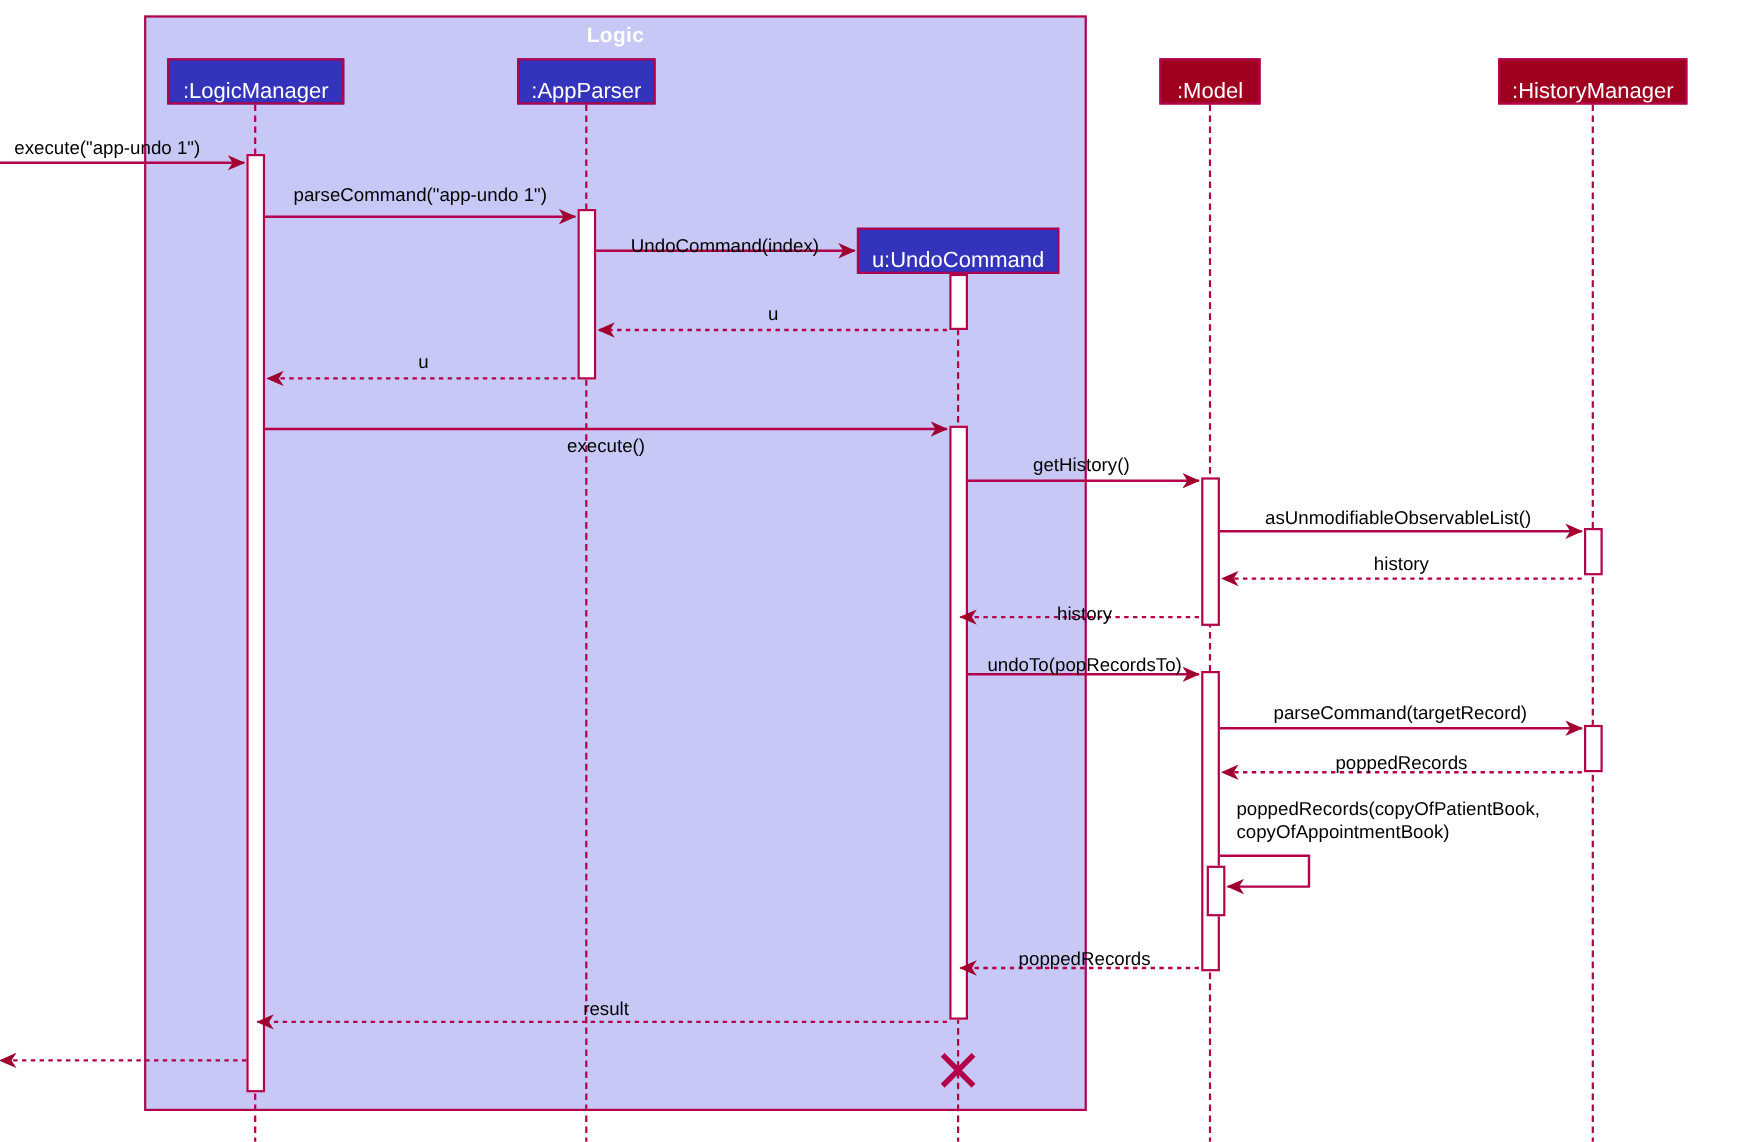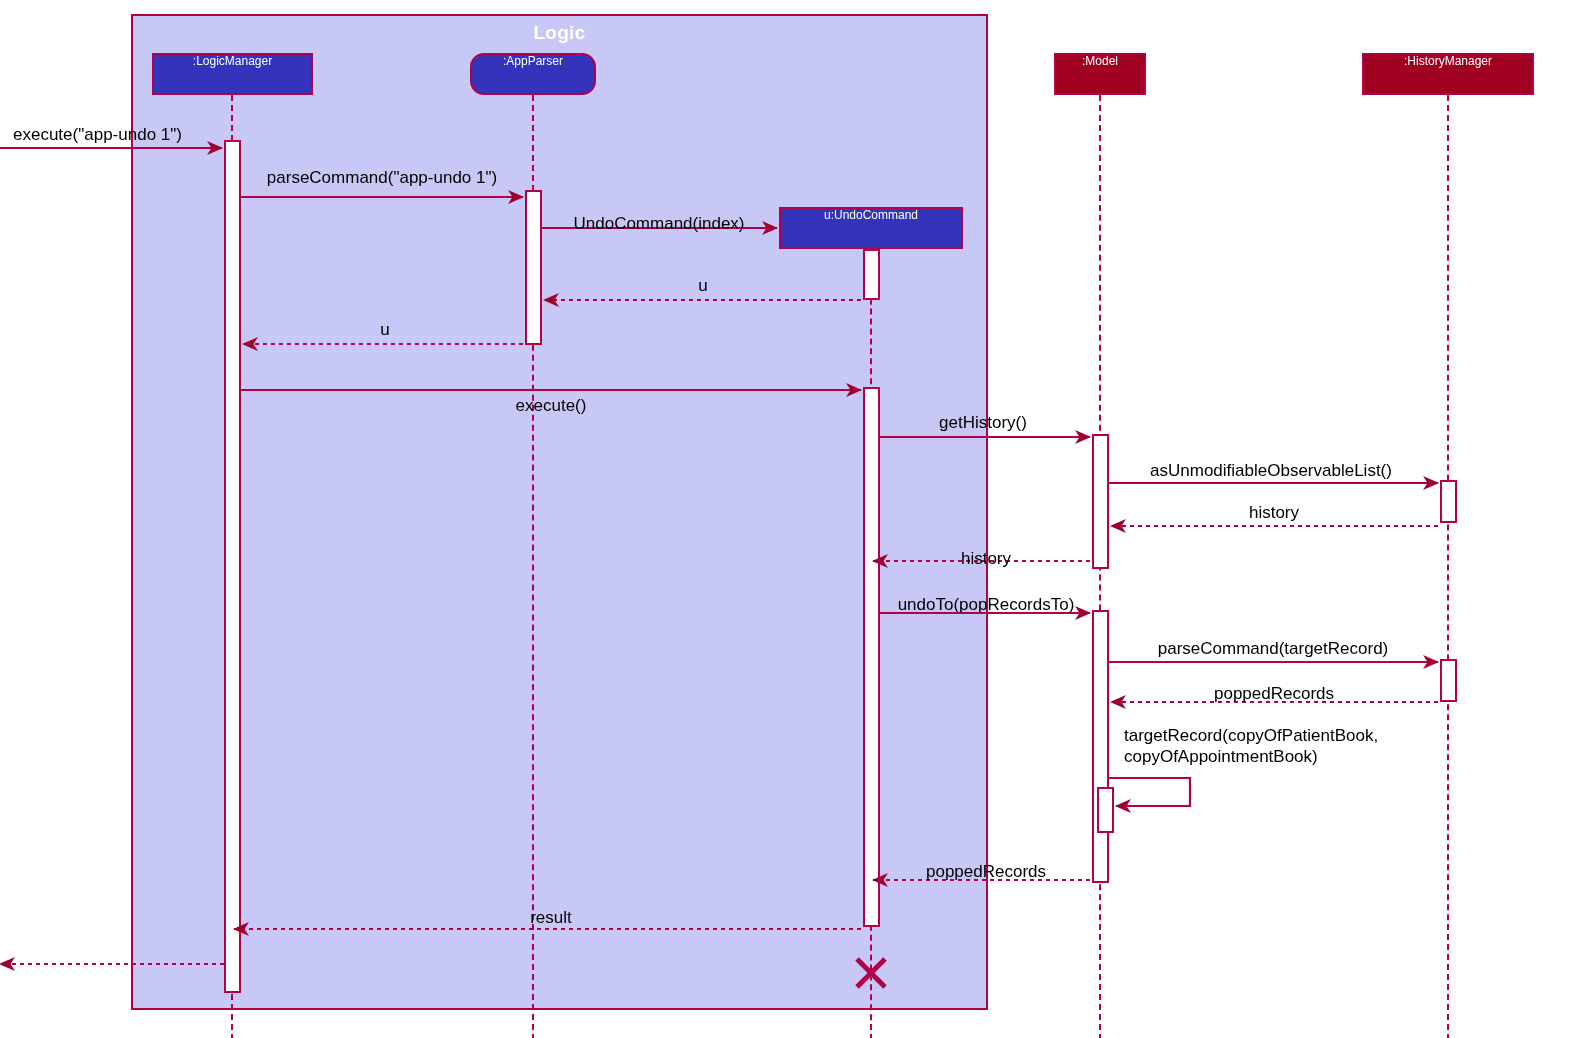--- a/index.html
+++ b/index.html
@@ -39,24 +39,24 @@
   .lifeline {
     position: absolute;
     width: 0;
     border-left: 2px dashed #b2004a;
   }
   .pbox {
     position: absolute;
     box-sizing: border-box;
     border: 2px solid #b2004a;
     color: #ffffff;
-    font-size: 12px;
+    font-size: 20px;
     line-height: 1;
     display: flex;
-    align-items: flex-start;
+    align-items: flex-end;
     justify-content: center;
     white-space: nowrap;
     font-family: "Liberation Sans", sans-serif;
   }
   .pbox.logic { background: #3333bb; }
   .pbox.model { background: #a00020; }
   .act {
     position: absolute;
     box-sizing: border-box;
     background: #ffffff;
@@ -140,21 +140,21 @@
         <line x1="861" y1="919" x2="234" y2="919" stroke="#b2004a" stroke-width="2.2" stroke-dasharray="4,4" marker-end="url(#solid-head)"></line>
         <line x1="224" y1="954" x2="0" y2="954" stroke="#b2004a" stroke-width="2.2" stroke-dasharray="4,4" marker-end="url(#solid-head)"></line>
         <path d="M1109,768 L1190,768 L1190,796 L1116,796" fill="none" stroke="#b2004a" stroke-width="2.2" marker-end="url(#solid-head)"></path>
       </g>
   </svg>
 
   <div id="participants">
       <div class="pbox logic" style="left: 152px; top: 43px; width: 161px; height: 42px; background: rgb(51, 51, 187);">
         <span>:LogicManager</span>
       </div>
-      <div class="pbox logic" style="left: 470px; top: 43px; width: 126px; height: 42px; background: rgb(51, 51, 187); border-radius: 14px;">
+      <div class="pbox logic" style="left: 470px; top: 43px; width: 126px; height: 42px; background: rgb(51, 51, 187);">
         <span>:AppParser</span>
       </div>
       <div class="pbox logic" style="left: 779px; top: 197px; width: 184px; height: 42px; background: rgb(51, 51, 187);">
         <span>u:UndoCommand</span>
       </div>
       <div class="pbox model" style="left: 1054px; top: 43px; width: 92px; height: 42px; background: rgb(160, 0, 32);">
         <span>:Model</span>
       </div>
       <div class="pbox model" style="left: 1362px; top: 43px; width: 172px; height: 42px; background: rgb(160, 0, 32);">
         <span>:HistoryManager</span>
@@ -173,21 +173,21 @@
       <div class="msg-label ctr" style="left: 1274px; top: 492px;">history</div>
       <div class="msg-label ctr" style="left: 986px; top: 538px;">history</div>
       <div class="msg-label ctr" style="left: 986px; top: 584px;">undoTo(popRecordsTo)</div>
       <div class="msg-label ctr" style="left: 1273px; top: 628px;">parseCommand(targetRecord)</div>
       <div class="msg-label ctr" style="left: 1274px; top: 673px;">poppedRecords</div>
       <div class="msg-label ctr" style="left: 986px; top: 851px;">poppedRecords</div>
       <div class="msg-label ctr" style="left: 551px; top: 897px;">result</div>
     </div>
 
   <div class="msg-label" id="self-label" style="left: 1124px; top: 715px;">
-    <div>targetRecord(copyOfPatientBook,</div>
+    <div>poppedRecords(copyOfPatientBook,</div>
     <div>copyOfAppointmentBook)</div>
   </div>
 
   <svg class="xmark" id="destroy-x" viewBox="0 0 34 34" xmlns="http://www.w3.org/2000/svg" style="left: 854px; top: 946px; width: 34px; height: 34px;">
     <line x1="3" y1="3" x2="31" y2="31" stroke="#b2004a" stroke-width="5"></line>
     <line x1="31" y1="3" x2="3" y2="31" stroke="#b2004a" stroke-width="5"></line>
   </svg>
 
 </div>
 

